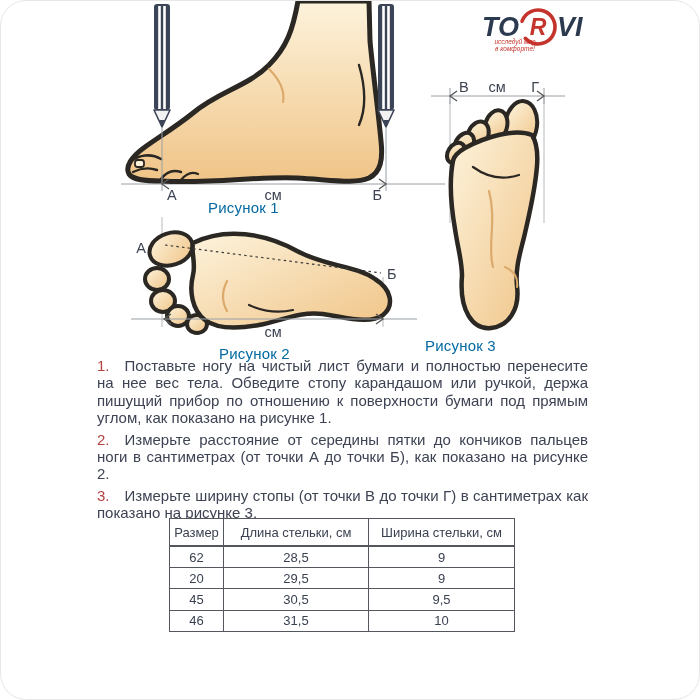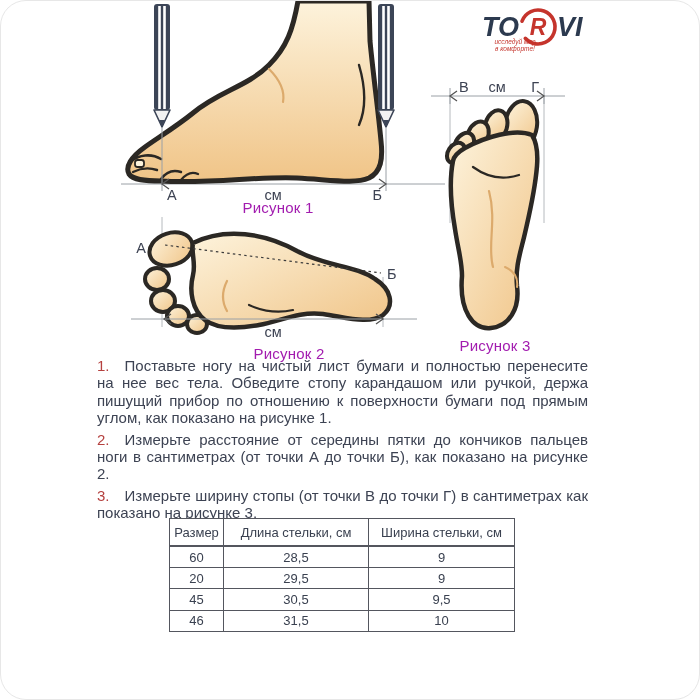--- a/index.html
+++ b/index.html
@@ -13,21 +13,21 @@
   .logo-row{display:flex;align-items:center;}
   .logo-word{font-size:27px;font-weight:700;font-style:italic;color:#2c3a4f;letter-spacing:0px;line-height:40px;}
   .logo-ring{position:relative;width:44px;height:42px;margin:0 -3px;}
   .logo-ring svg{position:absolute;left:0;top:0;}
   .logo-r{position:absolute;left:0;top:0;width:44px;height:42px;display:flex;align-items:center;justify-content:center;
           font-size:23px;font-weight:700;font-style:italic;color:#c5342c;}
   .logo-slogan{position:absolute;left:0px;top:32px;width:66px;text-align:center;
                font-size:6.5px;line-height:7px;font-style:italic;color:#c5342c;}
   
   .fig{position:absolute;}
-  .caption{position:absolute;width:140px;text-align:center;font-size:15px;color:#a21caf;letter-spacing:.2px;}
+  .caption{position:absolute;width:140px;text-align:left;font-size:15px;color:#0369a1;letter-spacing:.2px;}
   svg text{font-family:"Liberation Sans","DejaVu Sans",sans-serif;font-size:14.5px;fill:#3d4353;}
   
   .instructions{position:absolute;left:92px;top:352px;width:499px;}
   .instructions p{margin:4px;font-size:15px;line-height:17.4px;text-align:justify;color:#3d4353;}
   .instructions .num{color:#b5413f;padding-right:15px;}
   
   .size-table{position:absolute;left:168px;top:517px;border-collapse:collapse;table-layout:fixed;background:#fff;}
   .size-table th,.size-table td{
     border:1.5px solid #54565e;text-align:center;vertical-align:middle;
     font-size:13px;font-weight:400;color:#3a4150;padding:0;
@@ -190,21 +190,21 @@
       </colgroup>
     <thead>
       <tr>
         <th>Размер</th>
         <th>Длина стельки, см</th>
         <th>Ширина стельки, см</th>
       </tr>
     </thead>
     <tbody>
       <tr>
-        <td>60</td>
+        <td>62</td>
         <td>28,5</td>
         <td>9</td>
       </tr>
       <tr>
         <td>20</td>
         <td>29,5</td>
         <td>9</td>
       </tr>
       <tr>
         <td>45</td>

